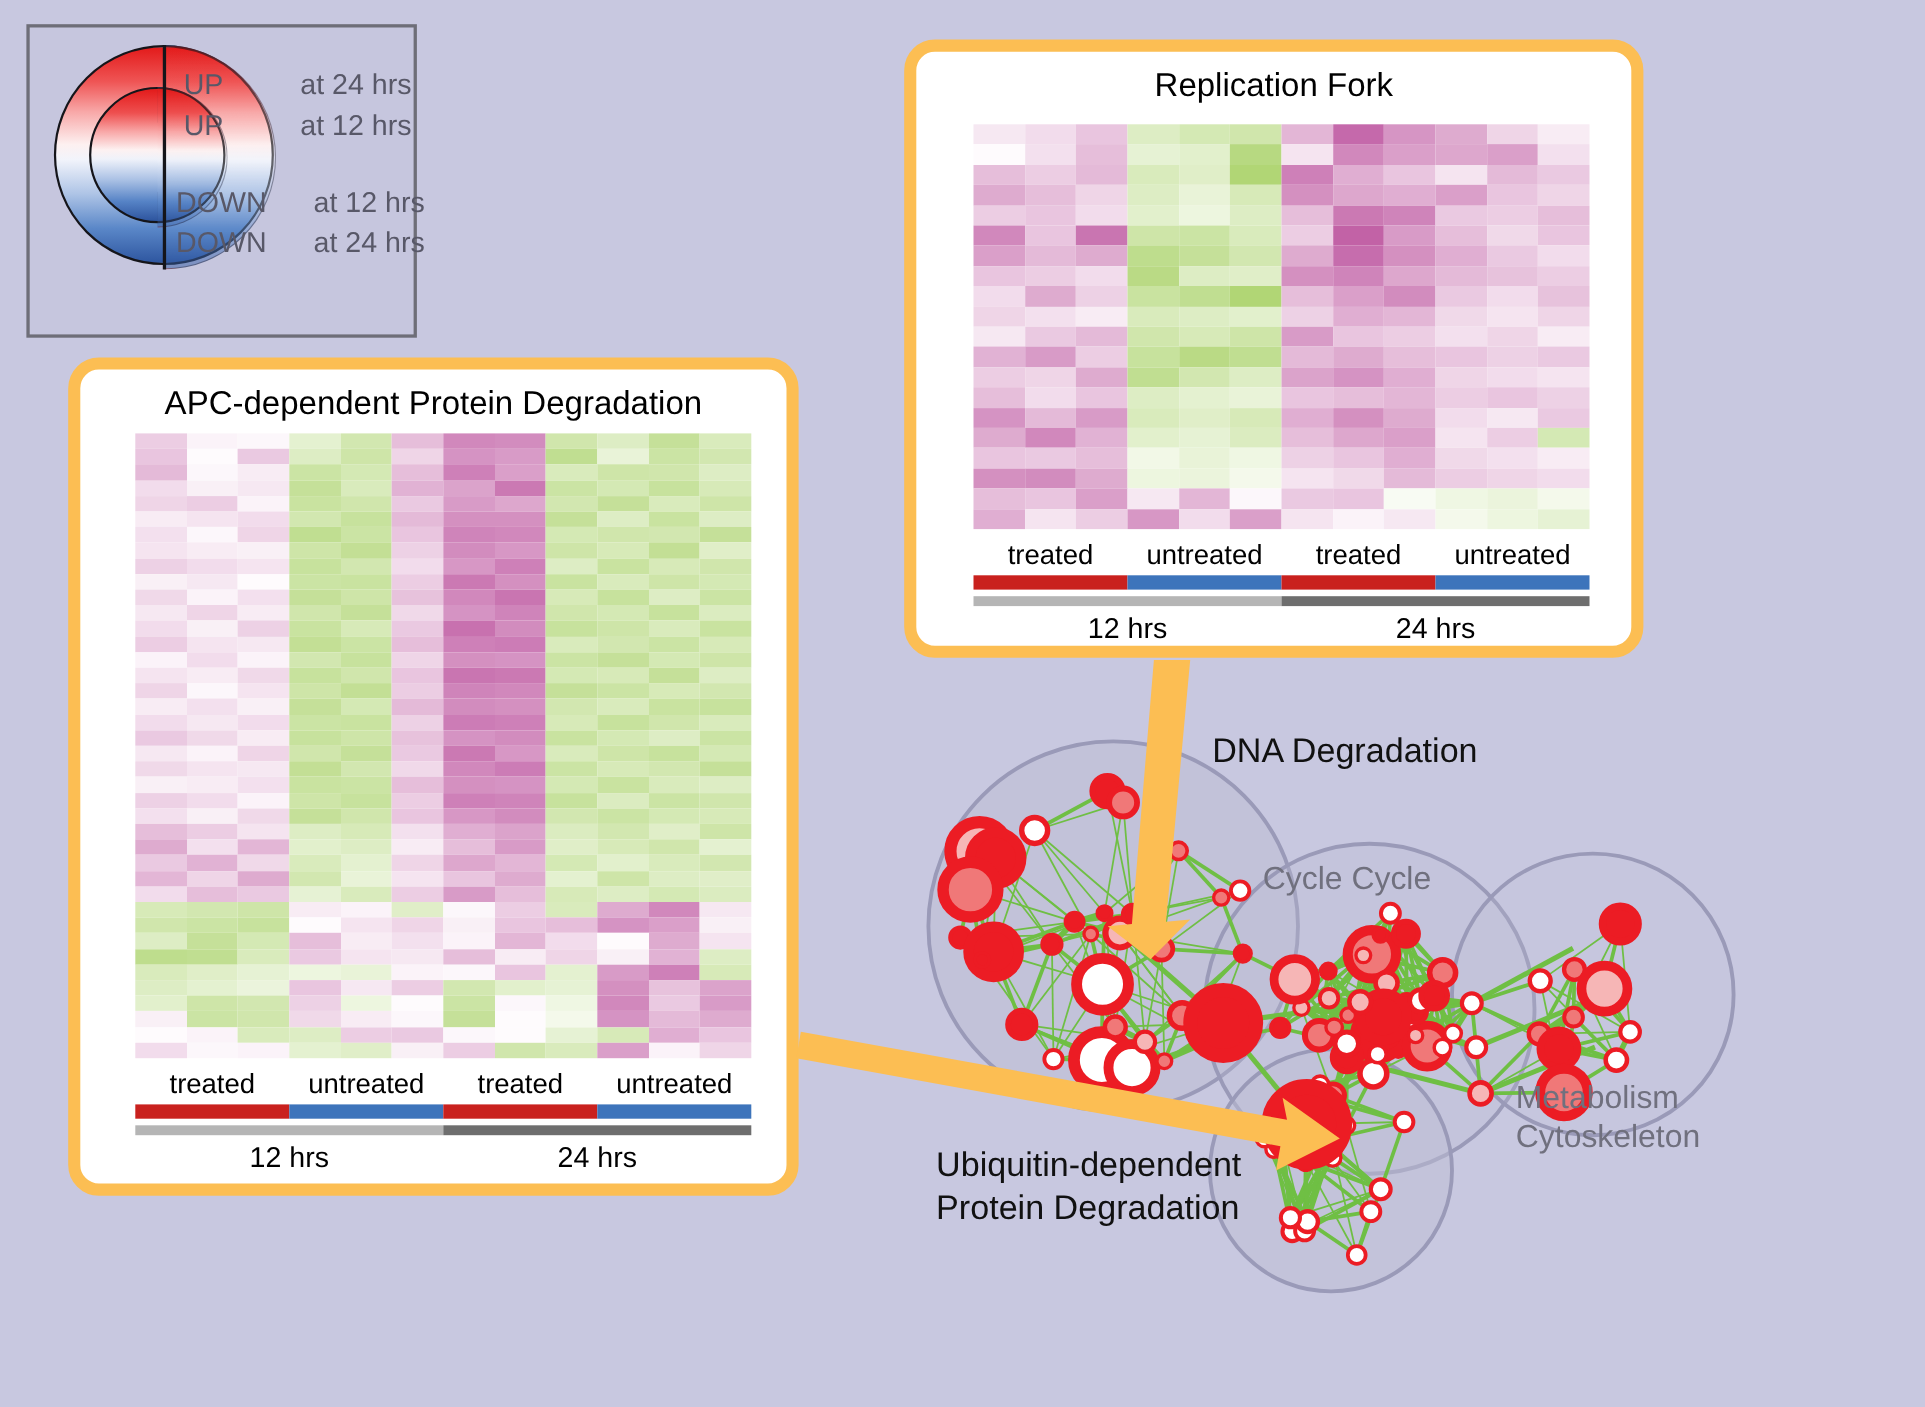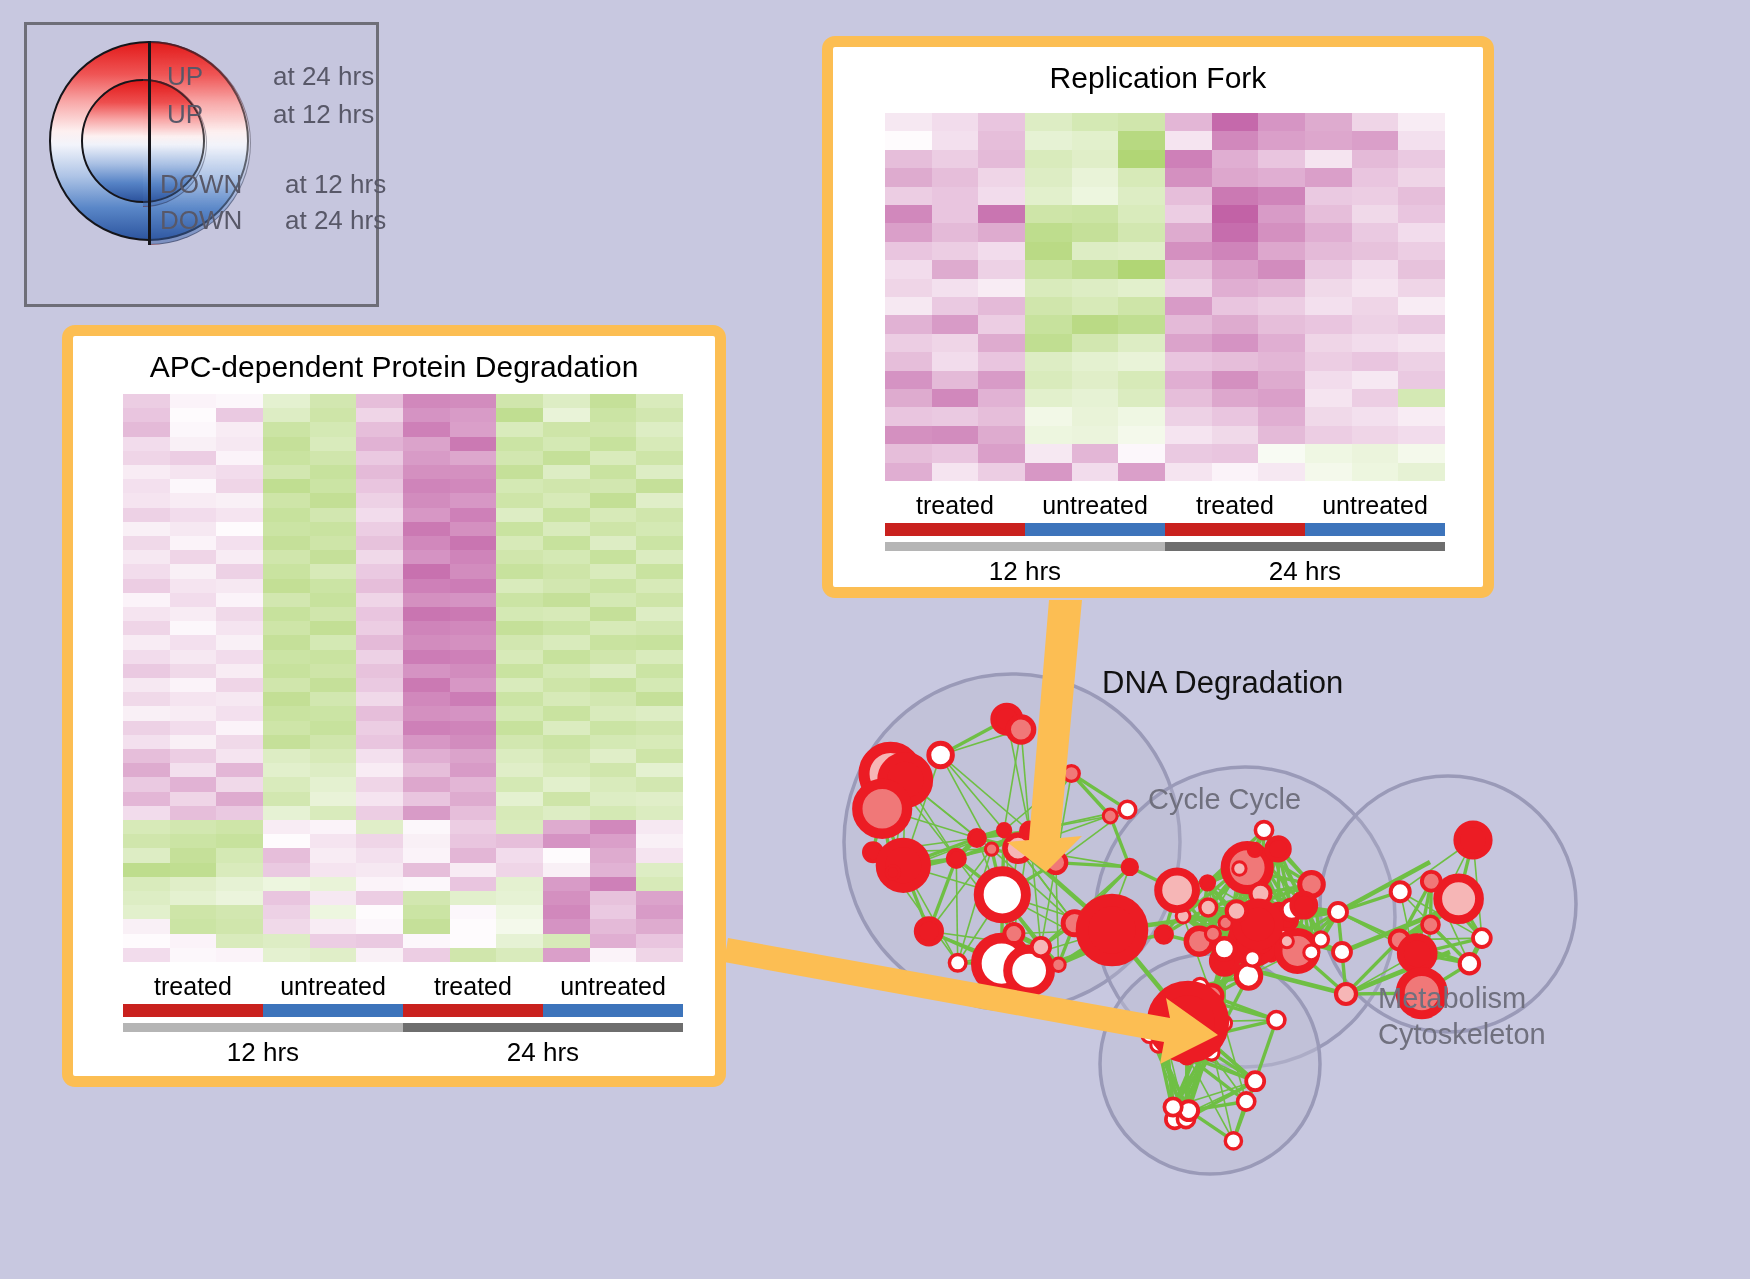--- a/index.html
+++ b/index.html
@@ -64,21 +64,21 @@
   .disc-lbl.dn24   { left:133px; top:180px; }
   .disc-lbl.at24b  { left:258px; top:180px; }
   .disc-caption {
     position:absolute; left:0; right:0; top:228px; text-align:center;
     color:#585868; font-size:25px; line-height:1.22;
   }
 
   
   .panel {
     position:absolute; background:#fff;
-    border:11px solid #fcbe53; border-radius:13px;
+    border:11px solid #fcbe53; border-radius:28px;
   }
   .panel-title {
     text-align:center; font-size:30px; color:#000; font-weight:400;
     padding-top:14px; padding-bottom:10px; white-space:nowrap;
   }
 
   
   .key-panel { left:443px; top:42px; width:295px; height:193px; border-radius:22px; }
   .key-title { font-size:29px; color:#000; line-height:1.12; text-align:center; padding:16px 6px 0 6px; }
   .key-rows { margin-top:6px; padding-left:58px; }
@@ -1484,15 +1484,17 @@
     </g>
   </svg>
 
   <div class="net-label dna">DNA Degradation</div>
   <div class="net-label cc">Cycle Cycle</div>
   <div class="net-label mt">
     <div>Metabolism</div>
     <div>Cytoskeleton</div>
   </div>
   <div class="net-label ub">
+    <div>Ubiquitin-dependent</div>
+    <div>Protein Degradation</div>
   </div>
 
 </div>
 
 </body></html>

